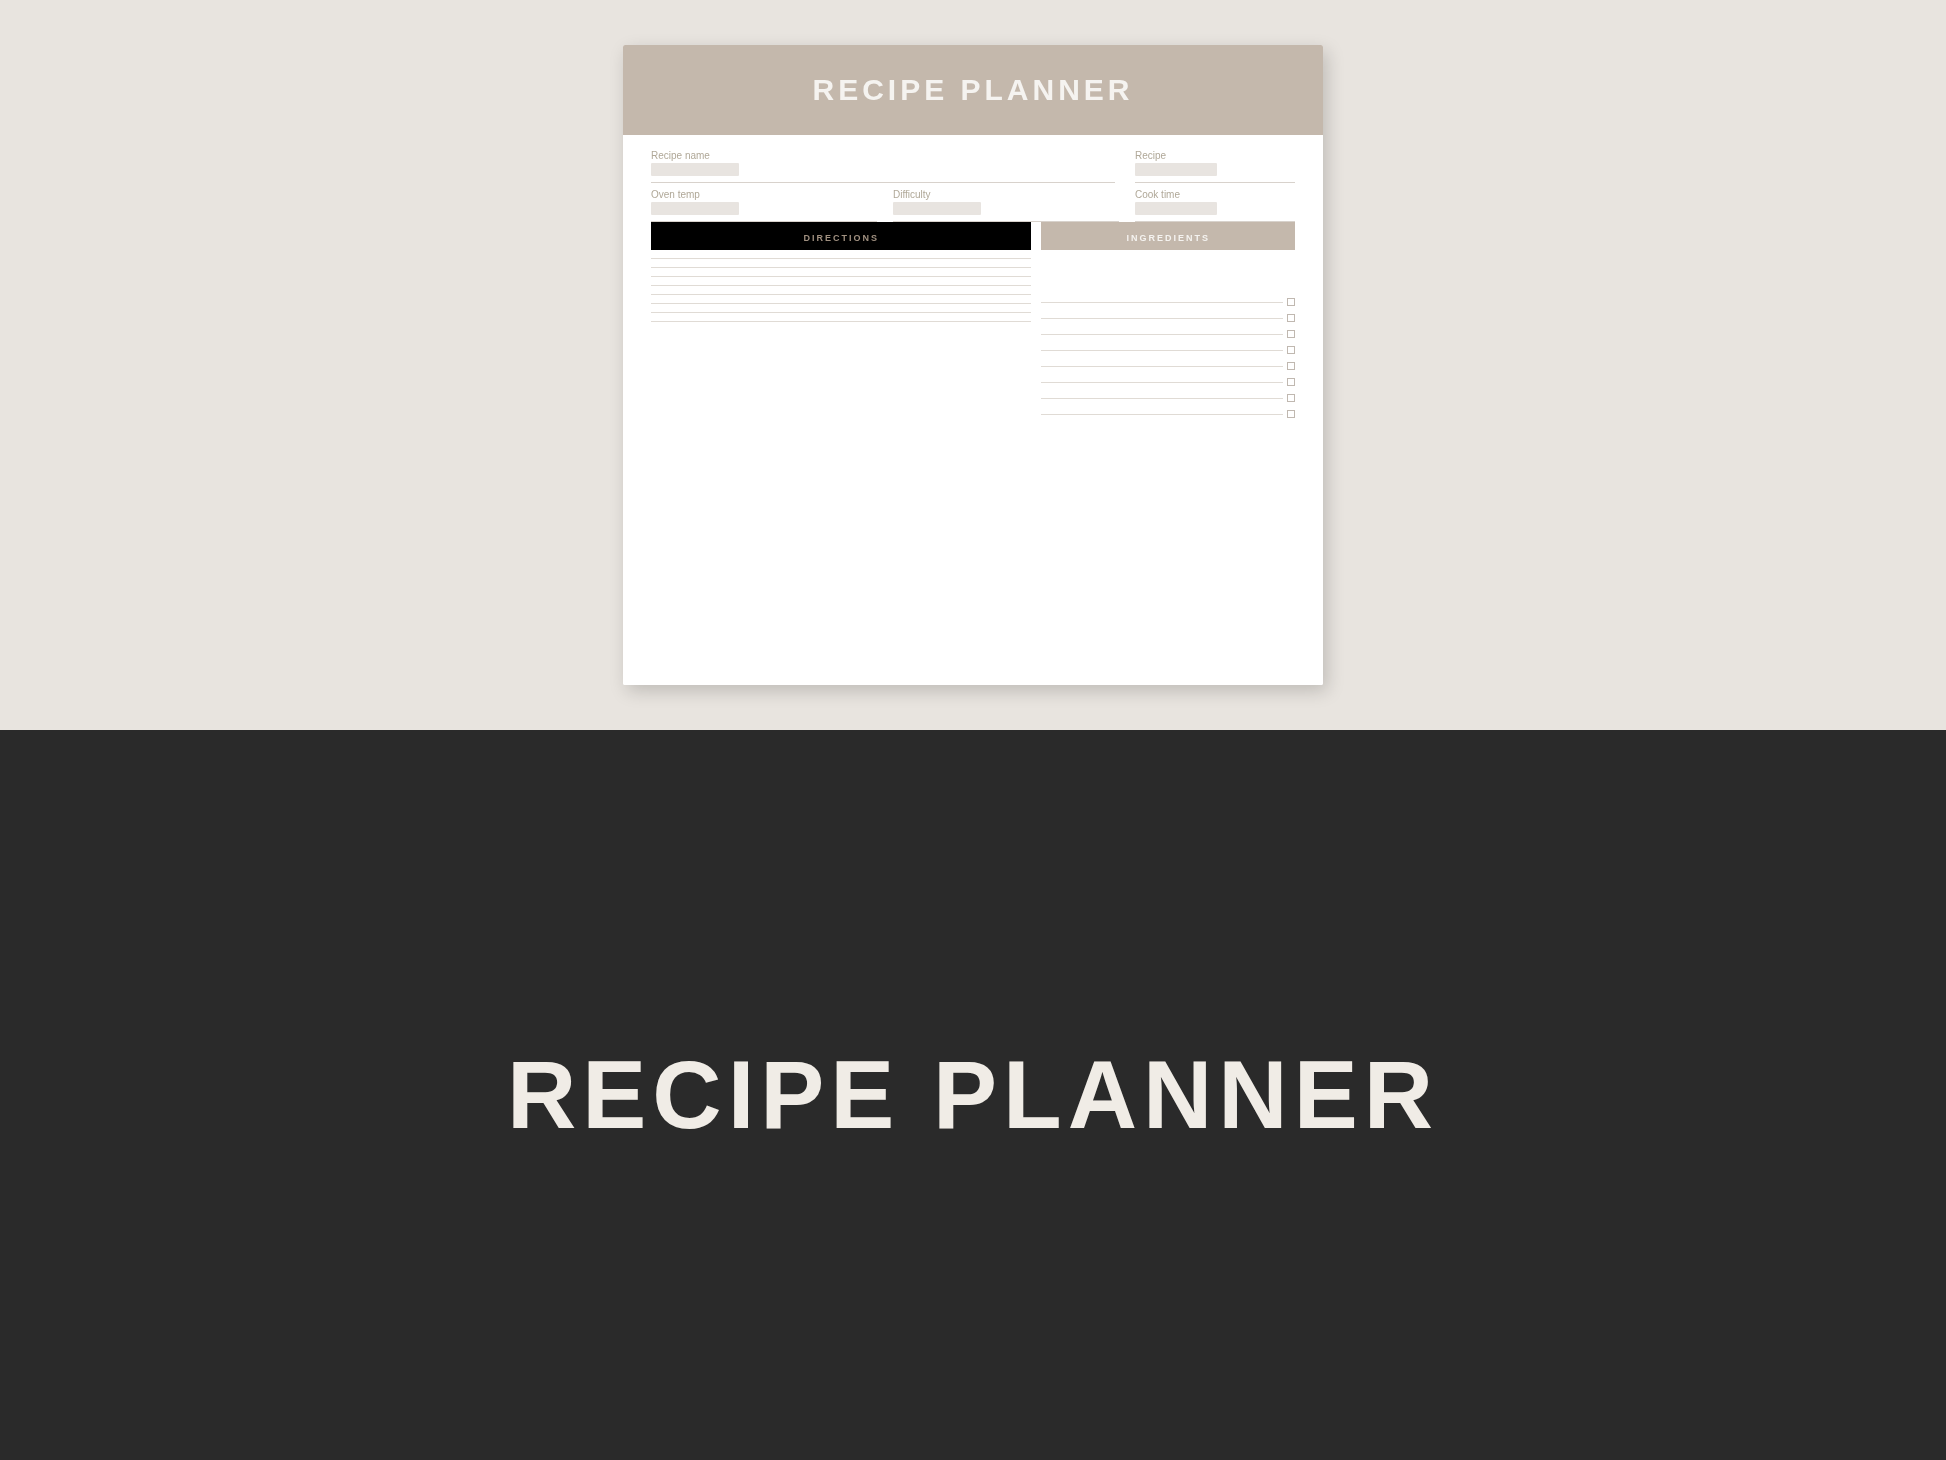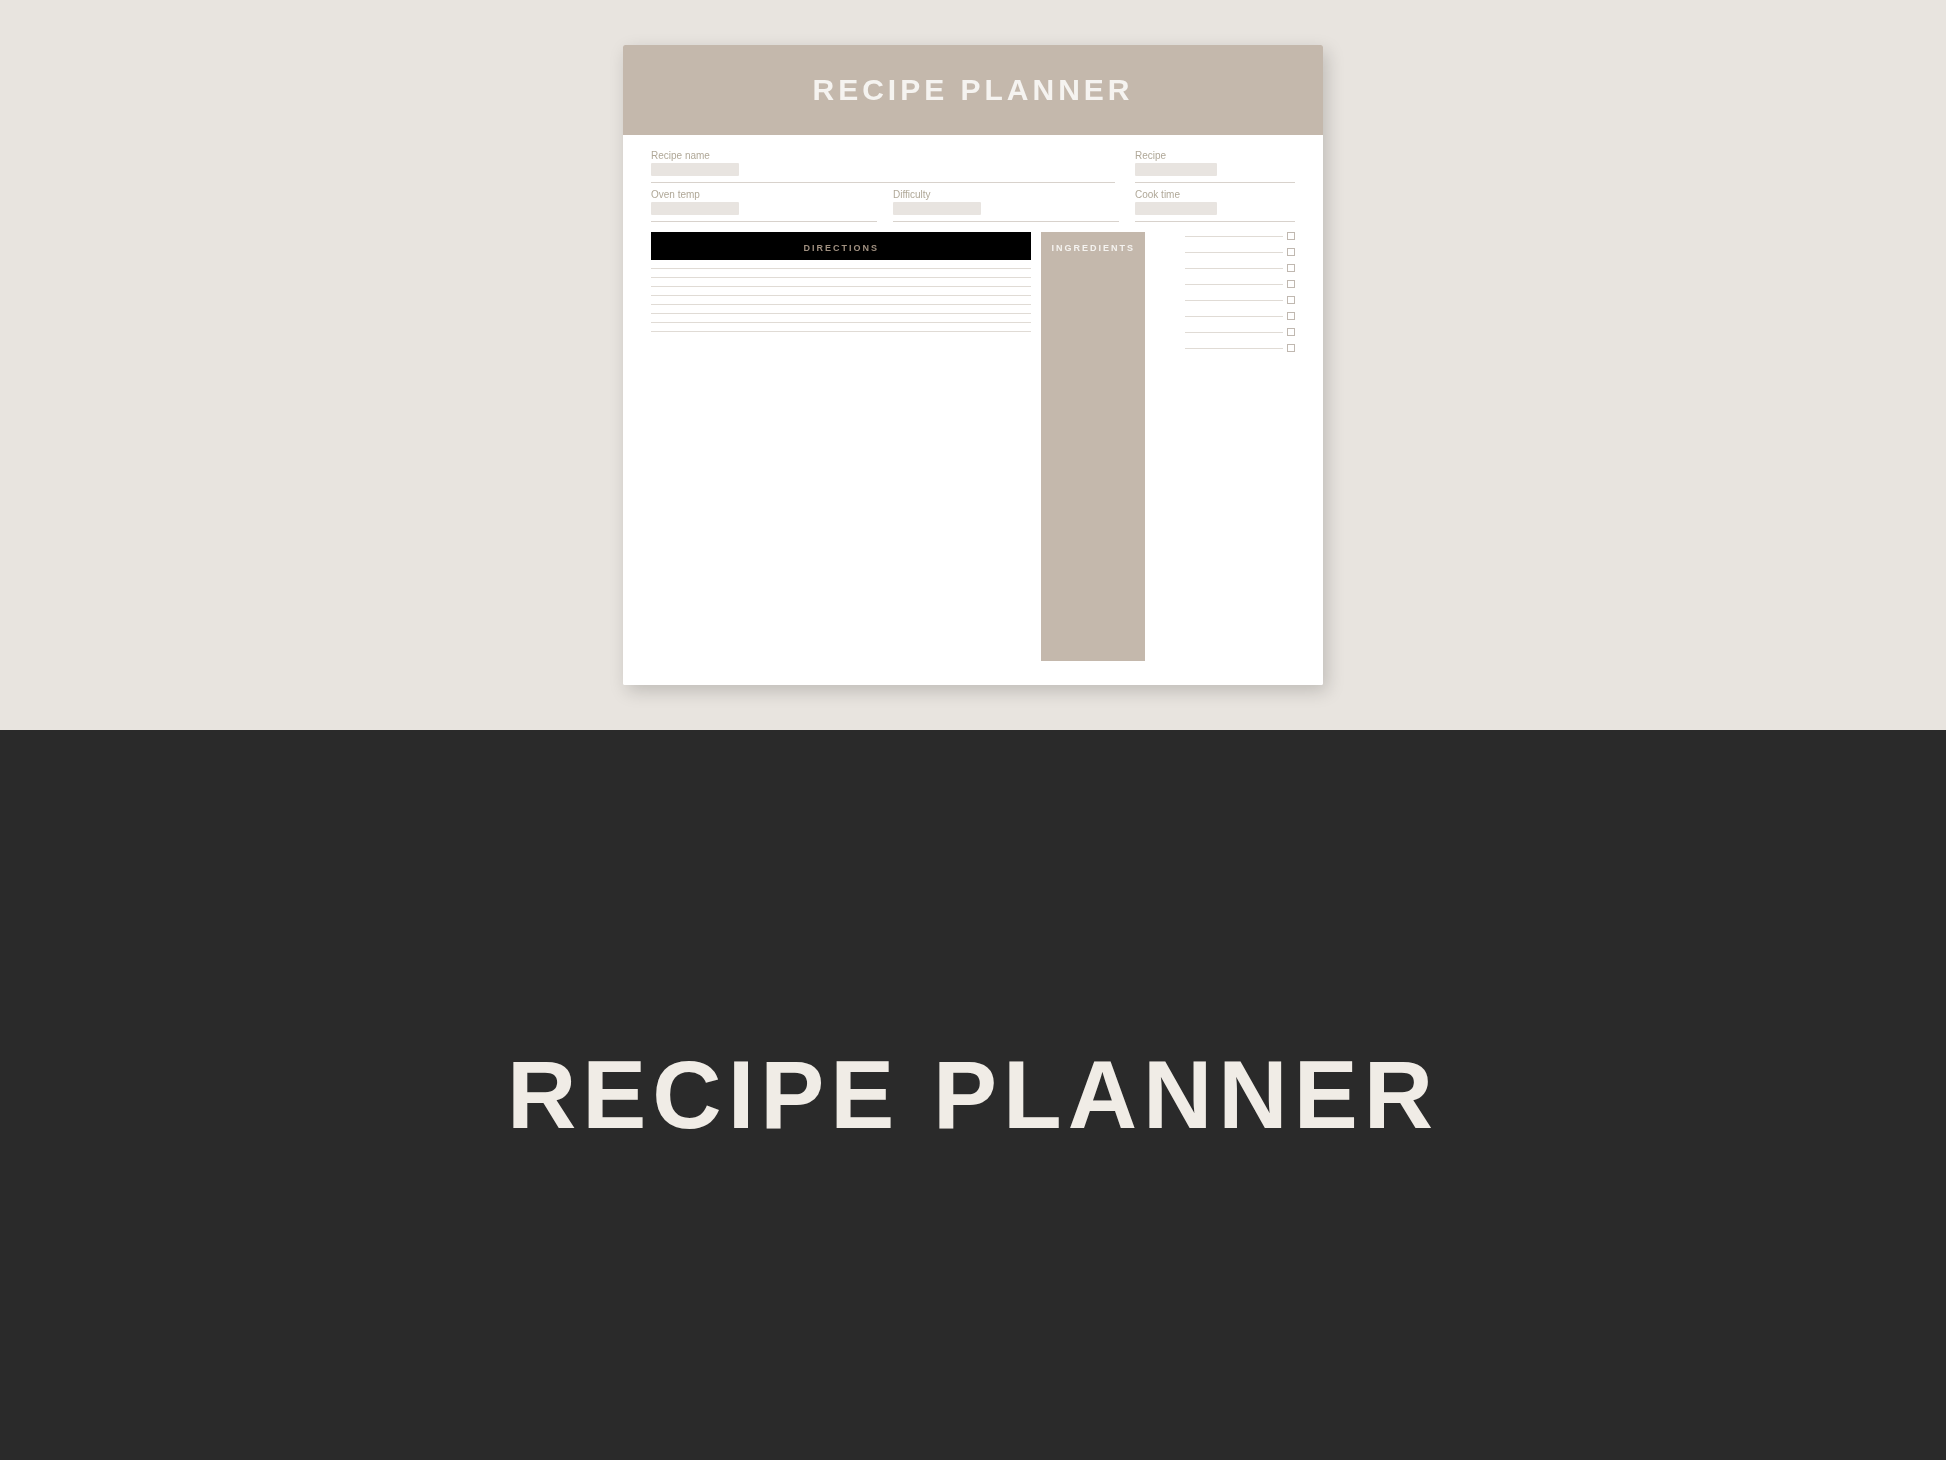--- a/index.html
+++ b/index.html
@@ -188,21 +188,20 @@
       height: 1px;
       background: #d8d2cc;
       margin-top: 6px;
     }
 
     
     .row-oven {
       display: flex;
       justify-content: space-between;
       align-items: flex-end;
-      margin-bottom: 10px;
     }
 
     .oven-group {
       display: flex;
       flex-direction: column;
       flex: 1;
       margin-right: 16px;
     }
 
     .oven-label {
@@ -315,21 +314,21 @@
 
     .direction-line {
       height: 1px;
       background: #e0dbd5;
       width: 100%;
     }
 
     .ingredients-col {
       flex: 1;
       display: flex;
-      flex-direction: row;
+      flex-direction: column;
       gap: 40px;
     }
 
     .ingredients-header {
       background-color: #c4b8ac;
       padding: 5px 10px;
       text-align: center;
       margin-bottom: 8px;
     }
 

